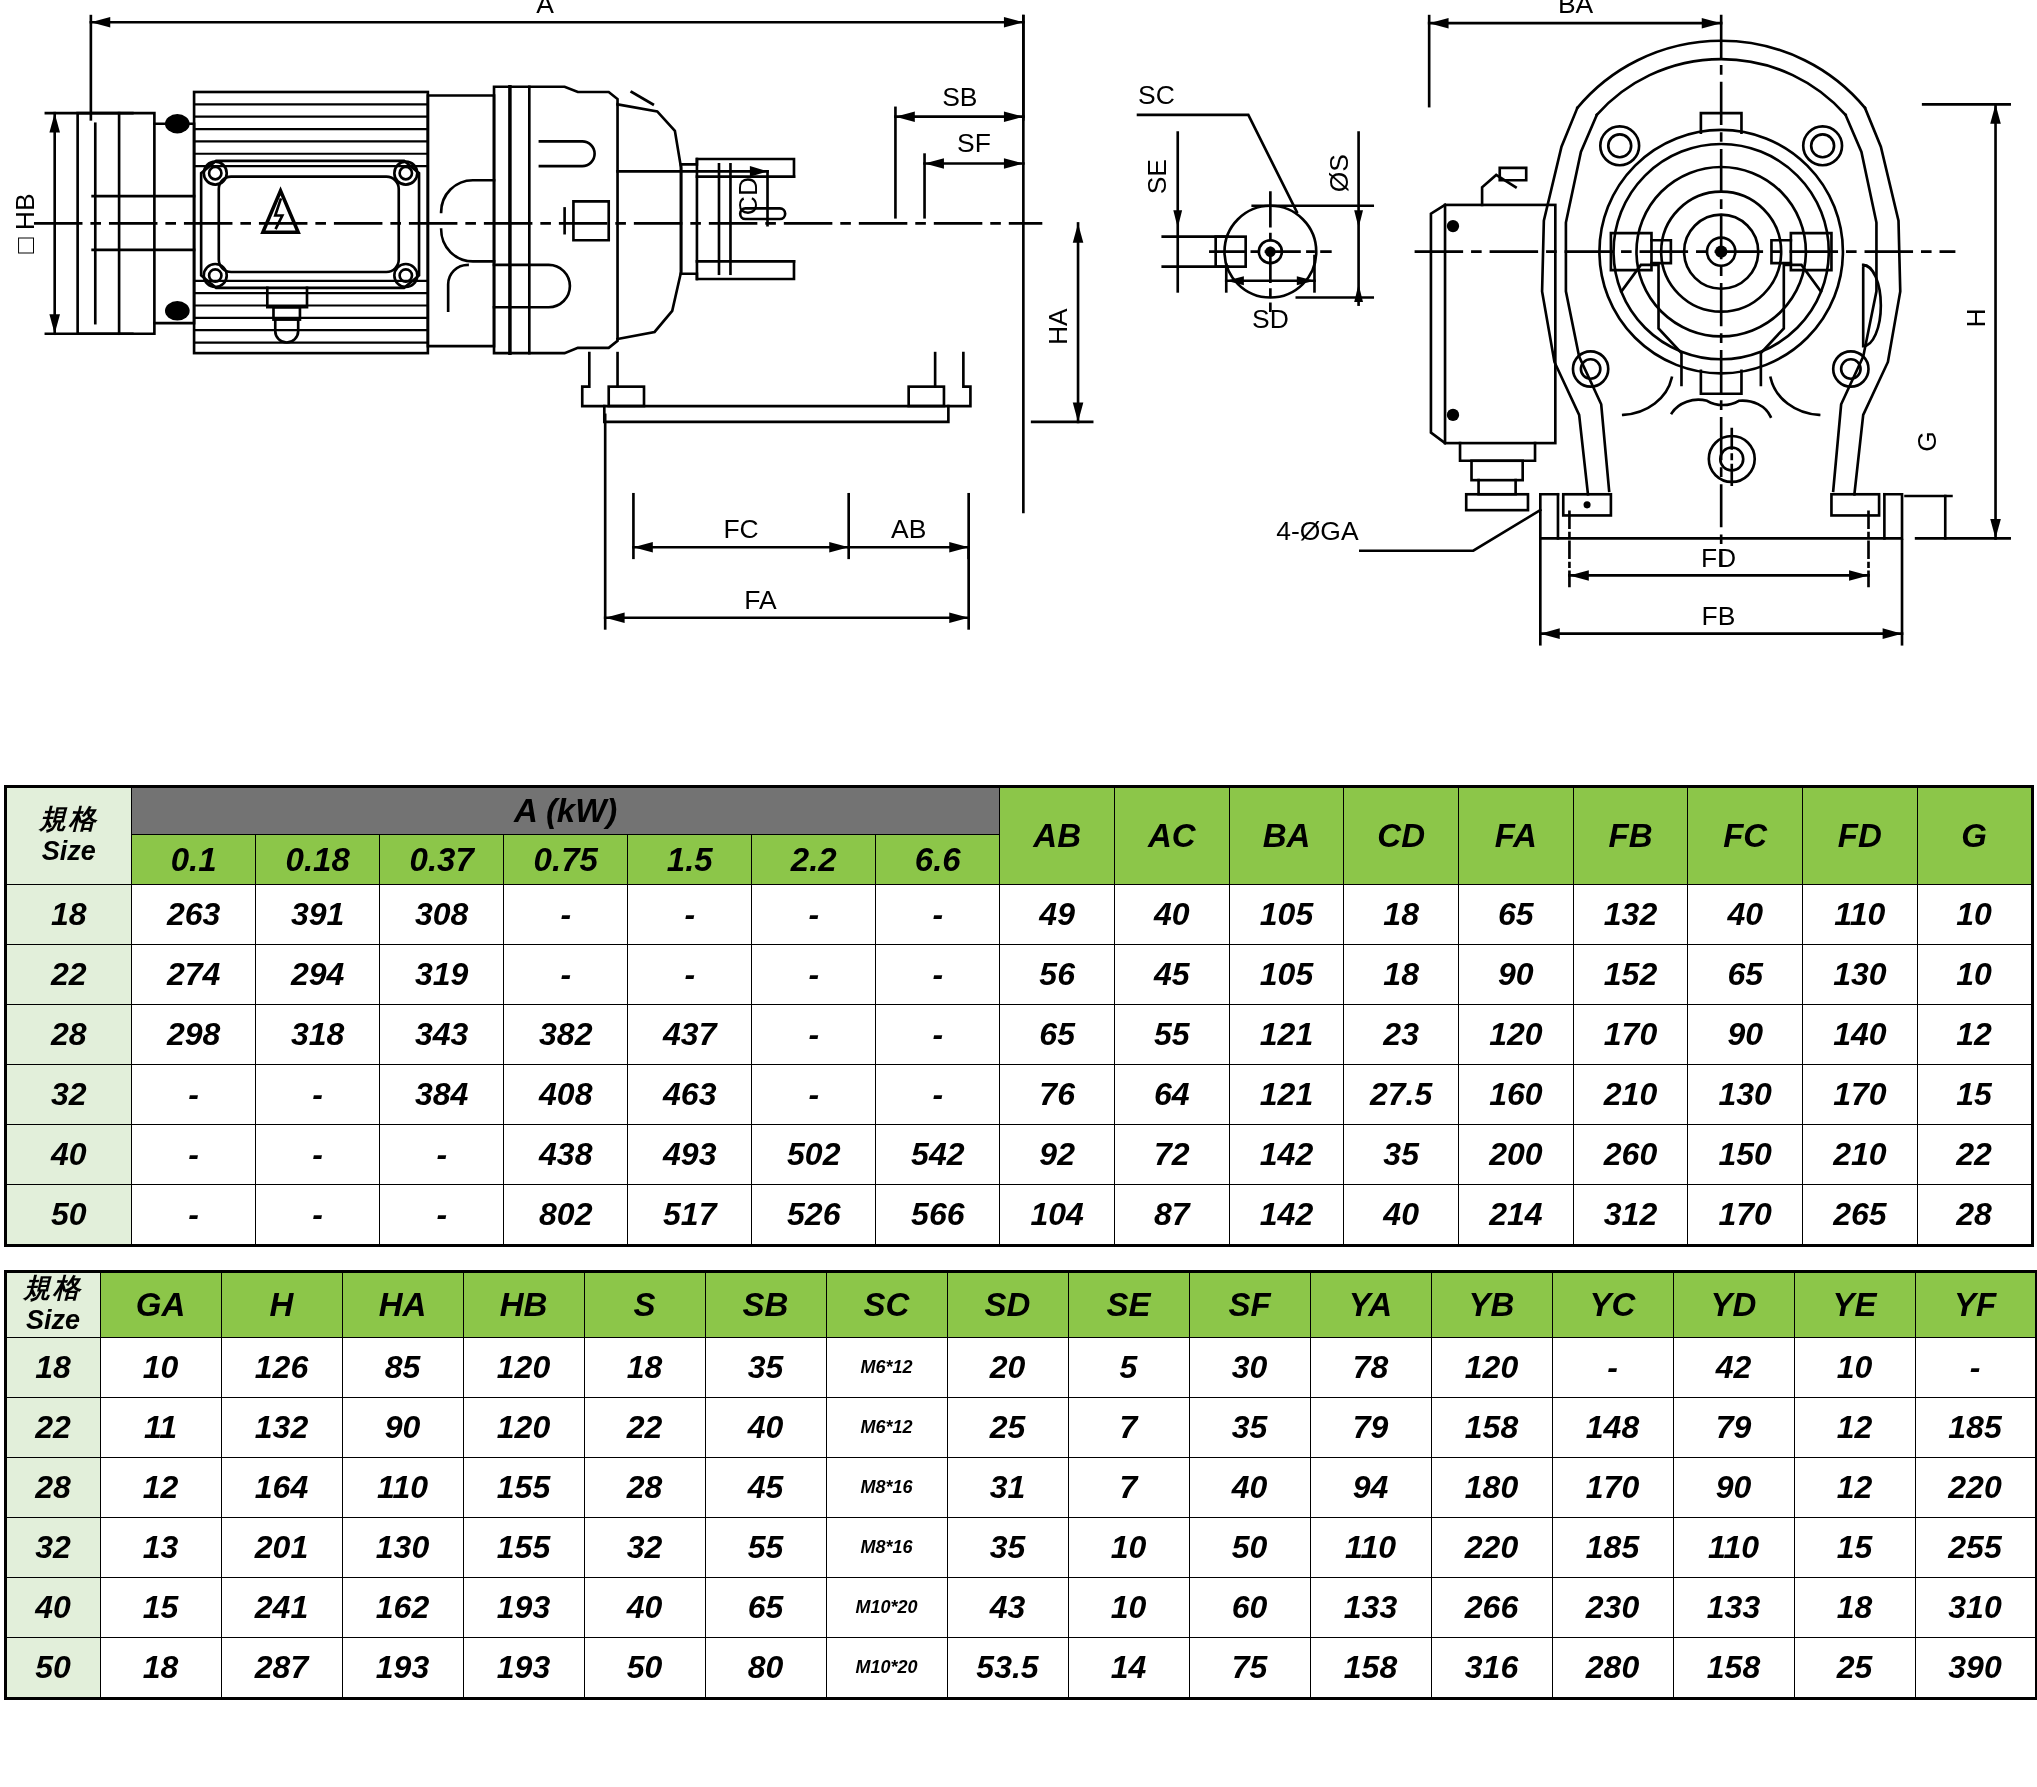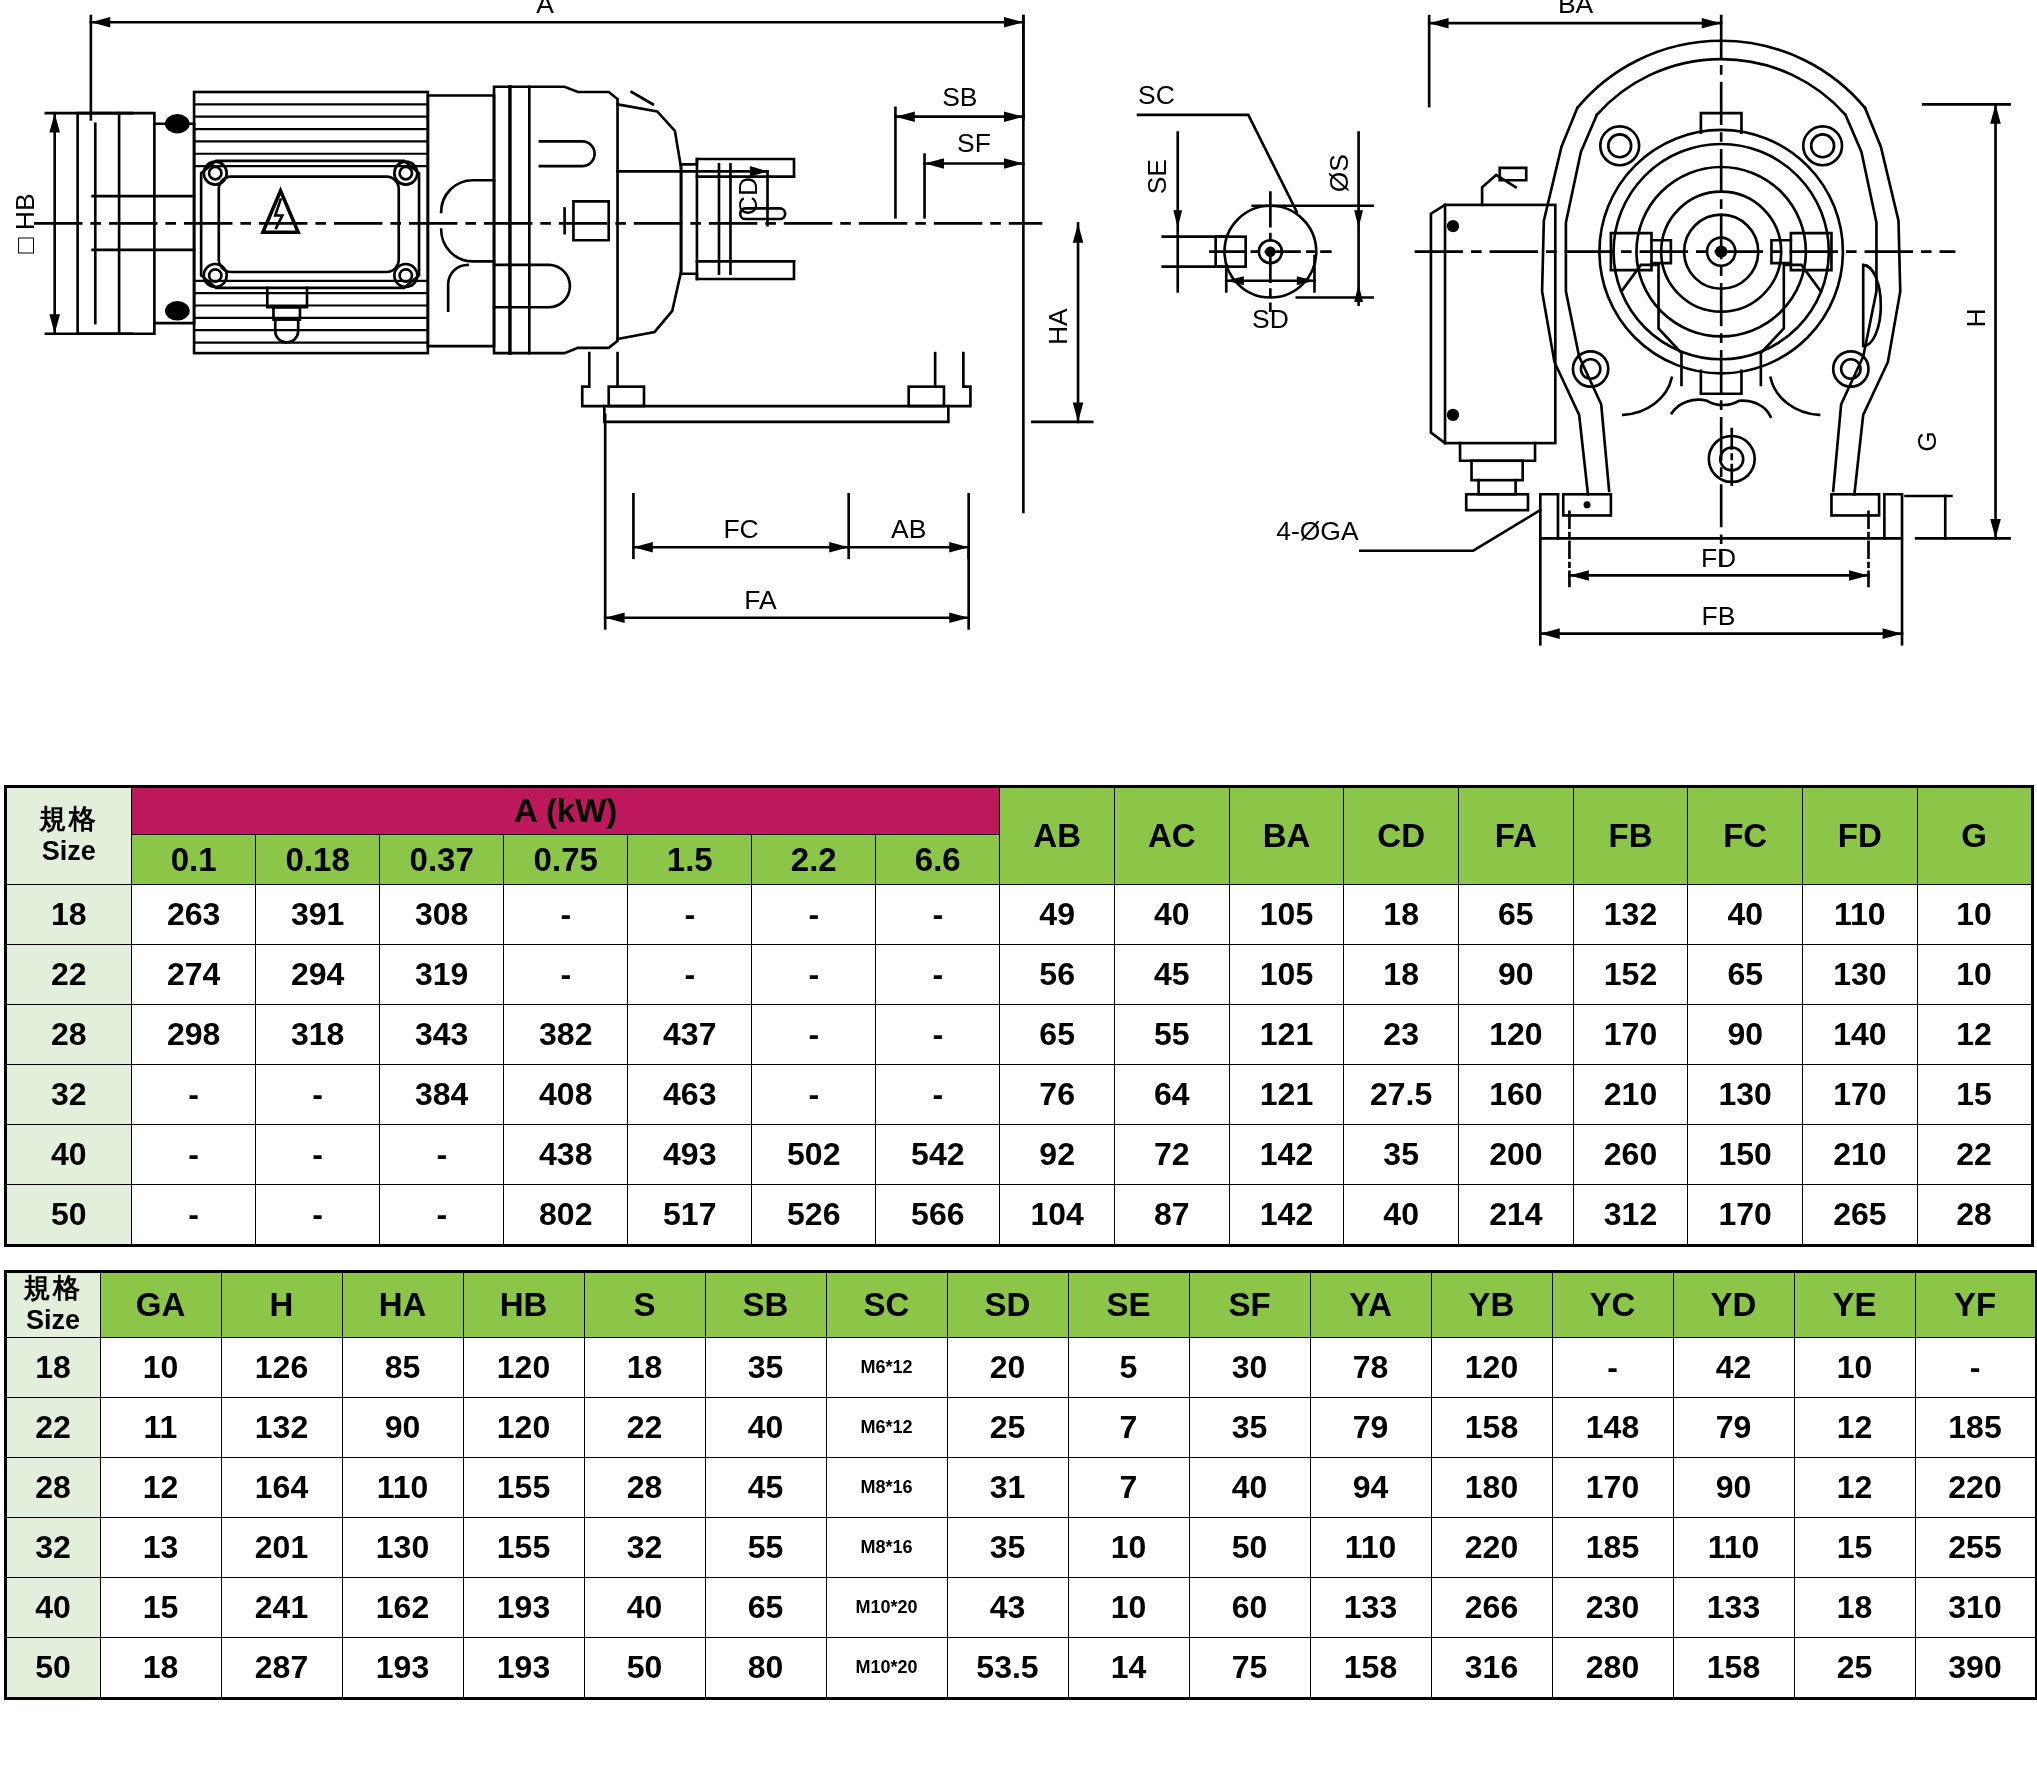--- a/index.html
+++ b/index.html
@@ -26,20 +26,21 @@
     font-family: "Liberation Sans", sans-serif;
     font-size: 30px;
     fill: #000;
   }
 
   
   #tables-area {
     position: absolute;
     left: 3.5px; top: 785px;
     width: 1766px;
+    font-style: italic;
   }
 
   table.spec {
     border-collapse: collapse;
     table-layout: fixed;
     width: 2030px;
     border: 3.5px solid #000;
   }
   table.spec + table.spec { margin-top: 23px; }
 
@@ -51,21 +52,21 @@
     font-weight: bold;
     padding: 0;
   }
 
   th.hdr {
     background: #8CC649;
     font-size: 33px;
     height: 49px;
   }
   th.hdr-group {
-    background: #be185d;
+    background: #737373;
     font-size: 33px;
     height: 46px;
   }
   th.sizecell {
     background: #E2EFDA;
     font-size: 27px;
     line-height: 1.18;
     width: 95px;
   }
   th.sizecell .cn {

